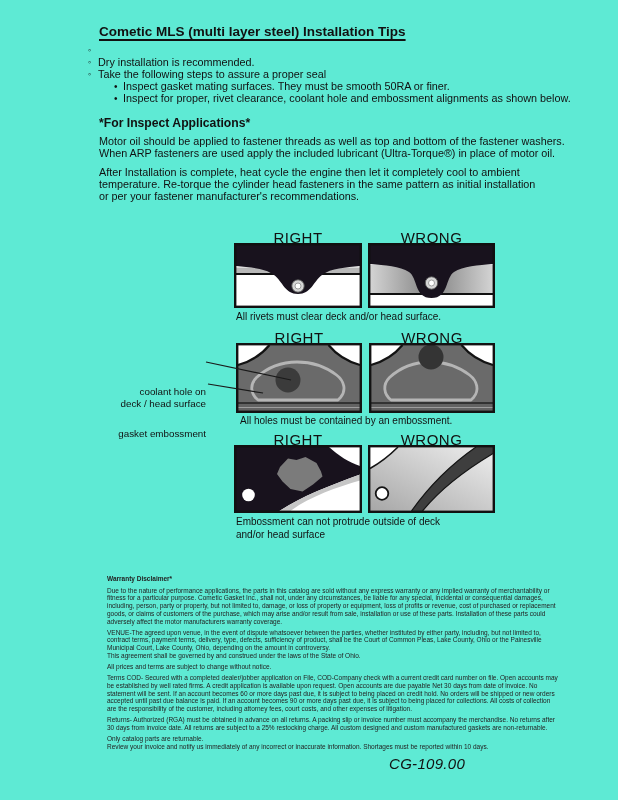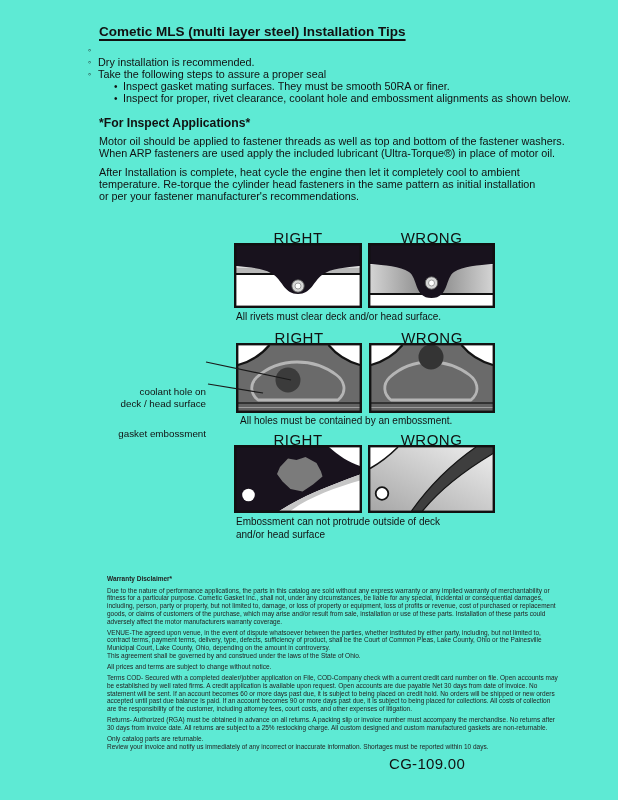--- a/index.html
+++ b/index.html
@@ -16,21 +16,21 @@
   .diesel-h{left:99px;top:116px;font-size:12.2px;font-weight:bold;margin:0;}
   .para{left:99px;width:470px;font-size:10.8px;line-height:12.2px;white-space:pre-line;margin:0;}
   #p1{top:135px}#p2{top:166px}#p3{top:208px}
   .dg-label{font-size:15px;letter-spacing:.5px;text-align:center;}
   .dbox{position:absolute;display:block;}
   .caption{font-size:10px;white-space:pre-line;line-height:12.5px;}
   .callout{font-size:9.8px;line-height:12px;text-align:right;white-space:pre-line;margin-top:44px;}
   .legal{left:107px;top:575px;width:505px;font-size:6.5px;line-height:7.7px;color:#222;}
   .legal p{margin:0 0 3.5px;white-space:pre-line;}
   .legal .lh{font-weight:bold;margin:0 0 4px;}
-  .code{left:389px;top:755px;font-size:15px;letter-spacing:.3px;}
+  .code{left:389px;top:755px;font-size:15px;letter-spacing:.3px;font-style:italic;}
 </style>
 </head>
 <body>
 
 <div class="page">
 
   <h1 class="abs title">Cometic MLS (multi layer steel) Installation Tips</h1>
 
   <div class="abs tips">
     <div class="tip-row">

